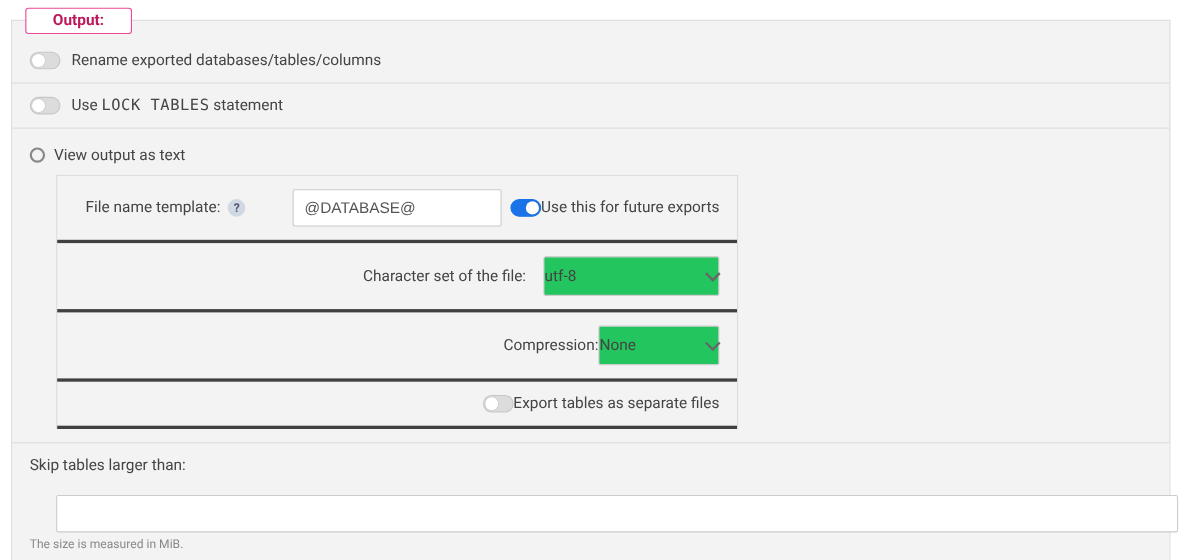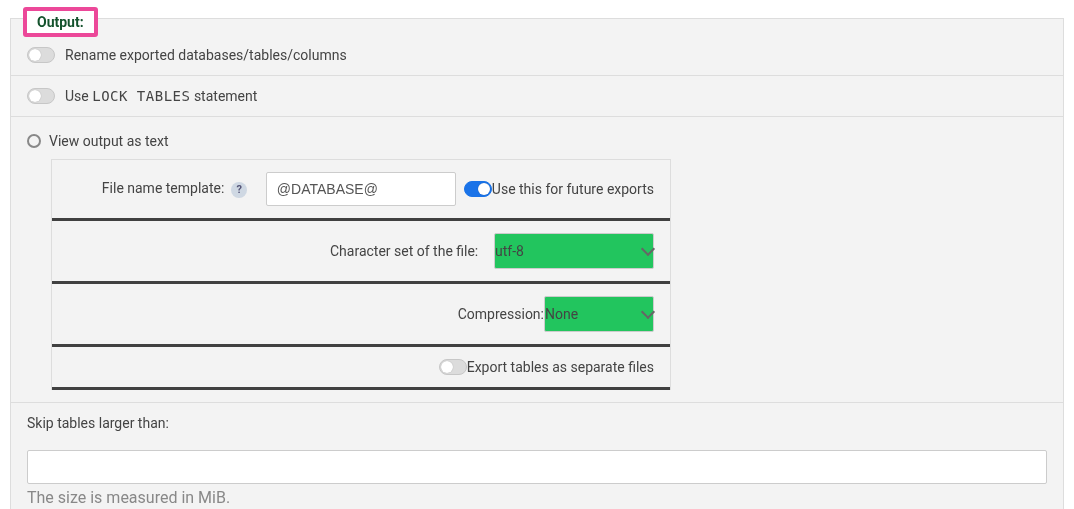--- a/index.html
+++ b/index.html
@@ -14,26 +14,26 @@
     border: 1px solid #ddd;
     background: #f3f3f3;
     position: relative;
     margin-top: 8px;
   }
   .legend {
     position: absolute;
     top: -12px;
     left: 12px;
     background: #fff;
-    border: 4px solid #ec4899;
+    border: 1px solid #ec4899;
     border-radius: 3px;
-    padding: 3px 10px;
+    padding: 3px 24px;
     font-weight: 700;
     font-size: 14px;
-    color: #14532d;
+    color: #be185d;
   }
   .section {
     border-bottom: 1px solid #ddd;
     padding: 12px 16px;
   }
   .section.first { padding-top: 28px; }
   .row { display: flex; align-items: center; gap: 10px; }
   .radio-area { padding: 12px 16px; }
   .radio-line { display: flex; align-items: center; gap: 8px; margin: 4px 0; }
 
@@ -107,20 +107,21 @@
   }
 
   input[type="text"] {
     height: 34px;
     border: 1px solid #ccc;
     border-radius: 2px;
     background: #fff;
     padding: 0 10px;
     font-size: 14px;
     color: #555;
+    margin-left: 24px;
   }
   .template-input { width: 190px; }
   .skip-input { width: 100%; height: 34px; }
 
   
   .select {
     display: flex;
     align-items: center;
     justify-content: space-between;
     height: 36px;
@@ -138,21 +139,21 @@
     border-right: 2px solid #666;
     border-bottom: 2px solid #666;
     transform: rotate(45deg);
     margin-top: -4px;
   }
 
   .skip-section {
     padding: 12px 16px 12px 16px;
     background: #f3f3f3;
   }
-  .hint { color: #888; font-size: 16px; margin-top: 4px; }
+  .hint { color: #888; font-size: 11px; margin-top: 4px; }
   code.mono { font-family: Consolas, monospace; letter-spacing: 0.5px; }
 </style>
 </head>
 <body>
 
 <div class="fieldset">
   <div class="legend">Output:</div>
 
   <div class="section first">
     <div class="row">

